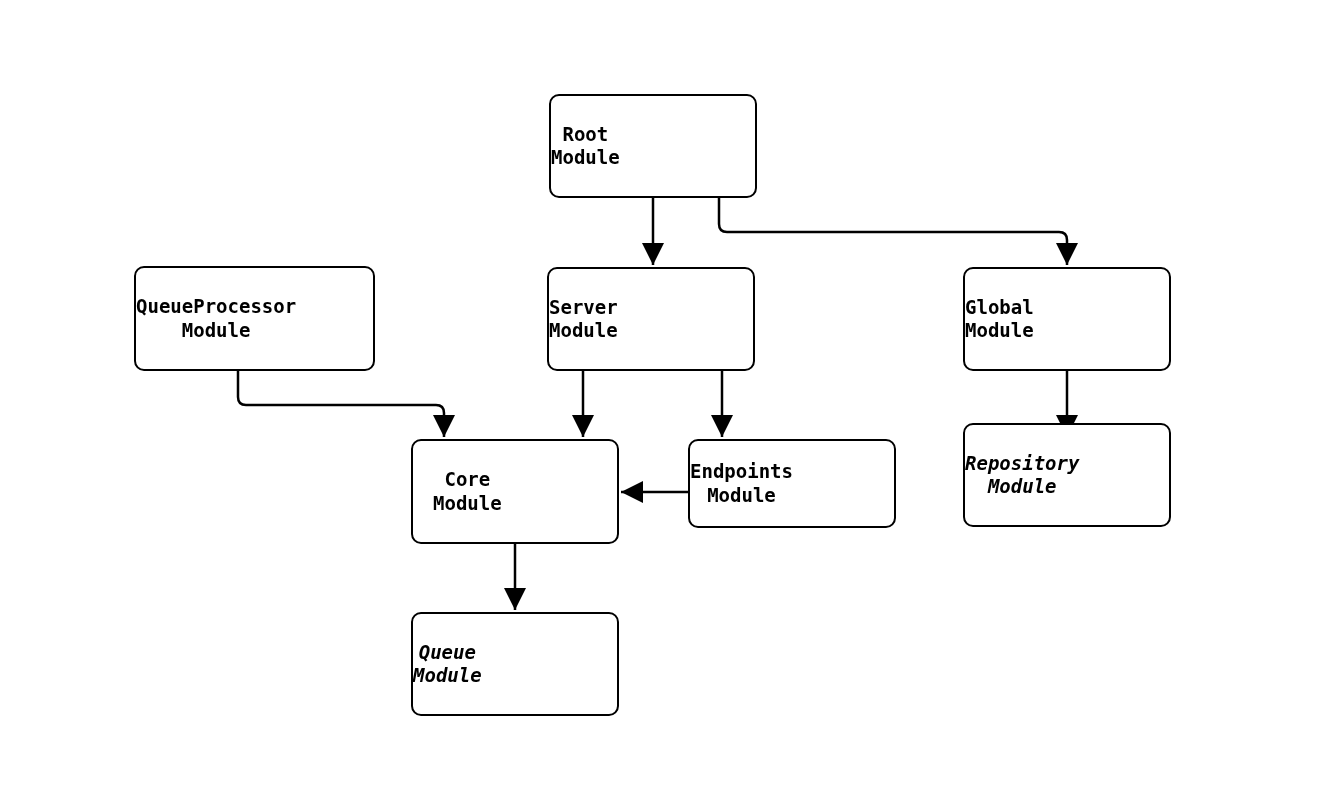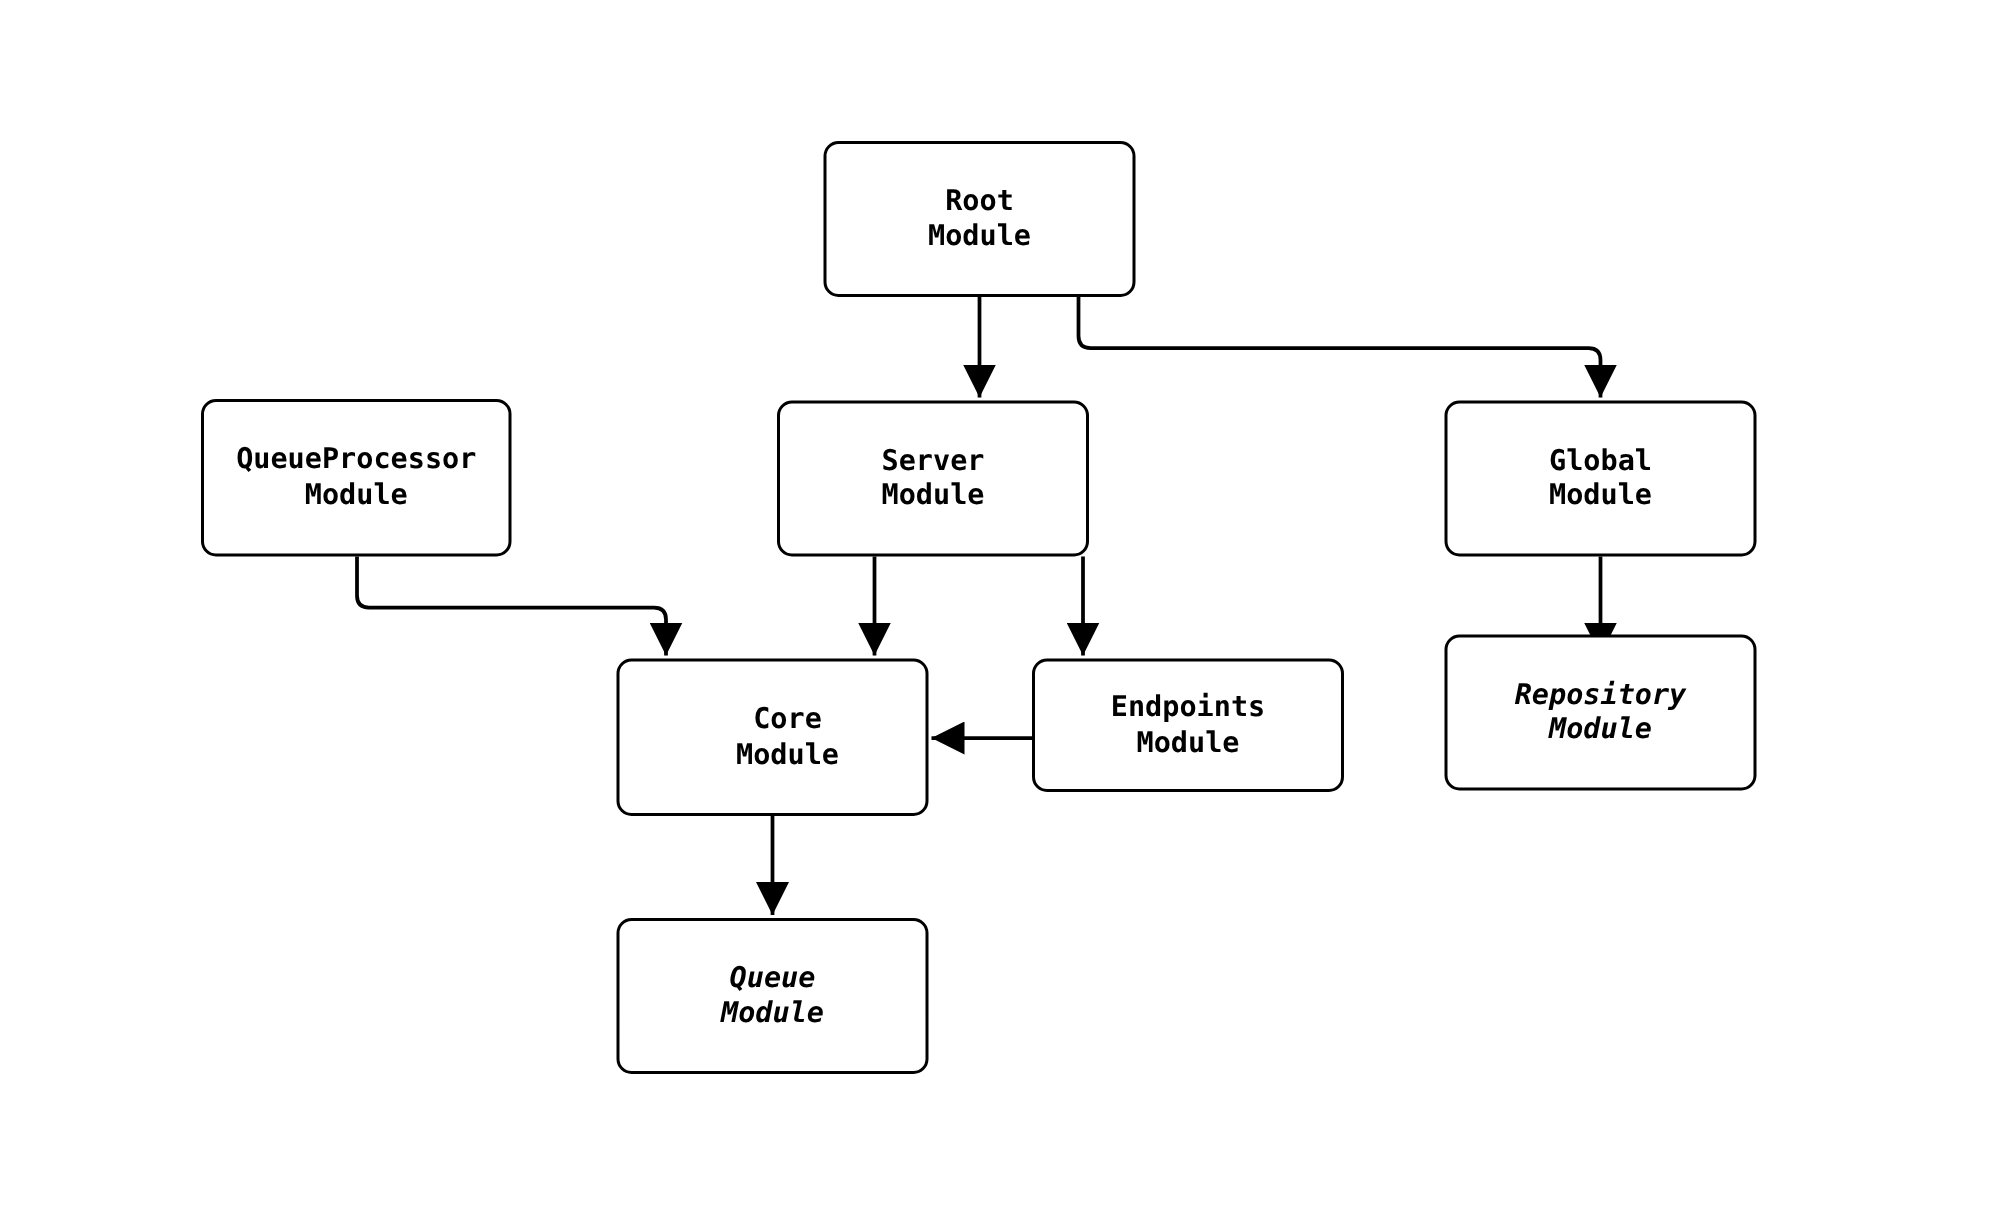--- a/index.html
+++ b/index.html
@@ -30,31 +30,31 @@
   .node {
     position: absolute;
     width: 208px;
     height: 104px;
     box-sizing: border-box;
     background: #ffffff;
     border: 2.5px solid #000000;
     border-radius: 10px;
     display: flex;
     align-items: center;
-    justify-content: center;
+    justify-content: flex-start;
     text-align: center;
     font-size: 19px;
     font-weight: bold;
     line-height: 1.22;
     color: #000000;
     white-space: pre-line;
   }
   .node-root          { left: 549px; top: 94px;  }
-  .node-queueprocessor{ left: 134px; top: 266px; width: 207px; height: 105px; }
-  .node-server        { left: 518px; top: 267px; }
+  .node-queueprocessor{ left: 134px; top: 266px; width: 241px; height: 105px; }
+  .node-server        { left: 547px; top: 267px; }
   .node-global        { left: 963px; top: 267px; }
   .node-core          { left: 411px; top: 439px; height: 105px; padding-left: 20px; }
   .node-endpoints     { left: 688px; top: 439px; height: 89px; }
   .node-repository    { left: 963px; top: 423px; font-style: italic; }
   .node-queue         { left: 411px; top: 612px; font-style: italic; }
 </style>
 </head>
 <body>
 
 <div class="canvas">

